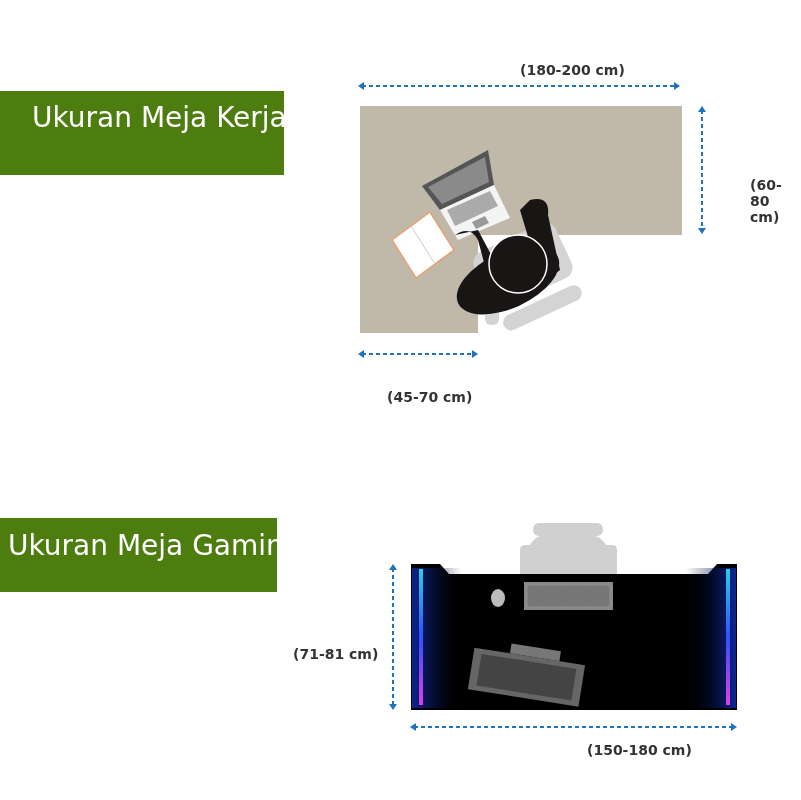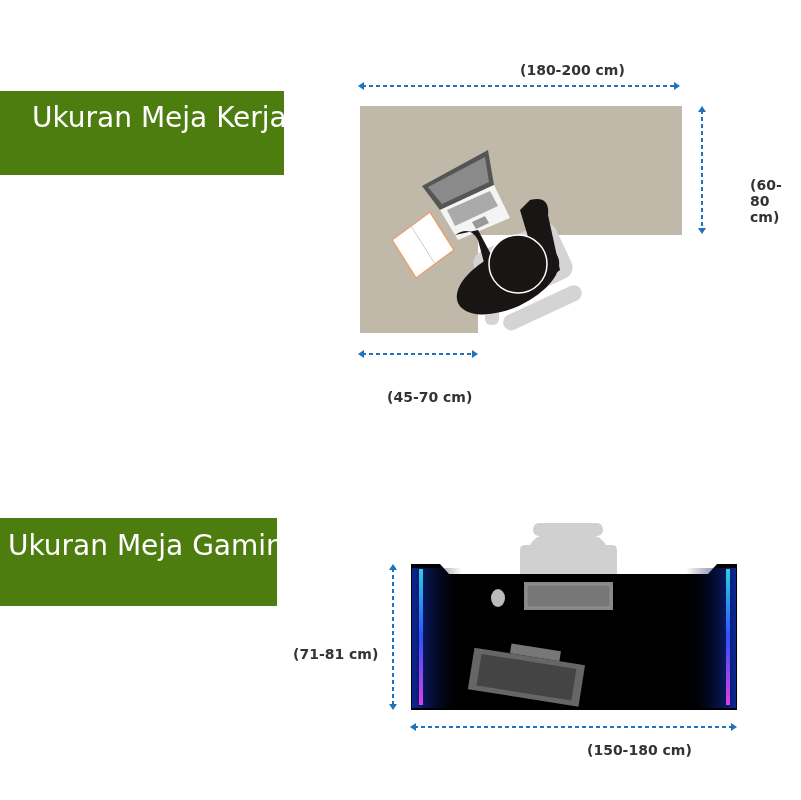--- a/index.html
+++ b/index.html
@@ -113,17 +113,17 @@
     <polygon points="393,564 389,570 397,570" stroke="none"></polygon>
     <polygon points="393,710 389,704 397,704" stroke="none"></polygon>
   </g>
   <g stroke="#1e73be" stroke-width="2" stroke-dasharray="4,3" fill="#1e73be">
     <line x1="414" y1="727" x2="733" y2="727"></line>
     <polygon points="410,727 416,723 416,731" stroke="none"></polygon>
     <polygon points="737,727 731,723 731,731" stroke="none"></polygon>
   </g>
 </svg>
 
-<div class="label-box" style="left:0;top:518px;width:277px;height:88px;padding:13px 0 0 8px;">
+<div class="label-box" style="left:0;top:518px;width:277px;height:74px;padding:13px 0 0 8px;">
   <span>Ukuran Meja Gaming</span>
 </div>
 <div class="dim" style="left:293px;top:646px;">(71-81 cm)</div>
 <div class="dim" style="left:587px;top:742px;">(150-180 cm)</div>
 
 </body></html>

